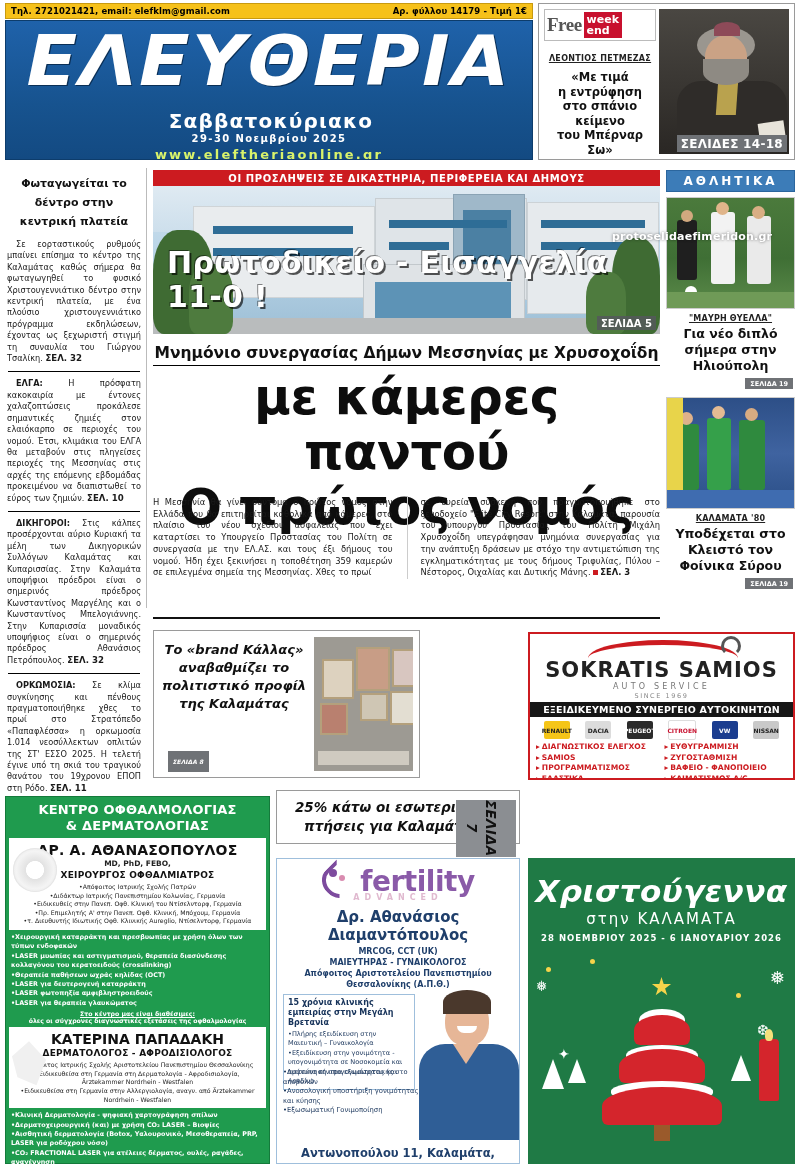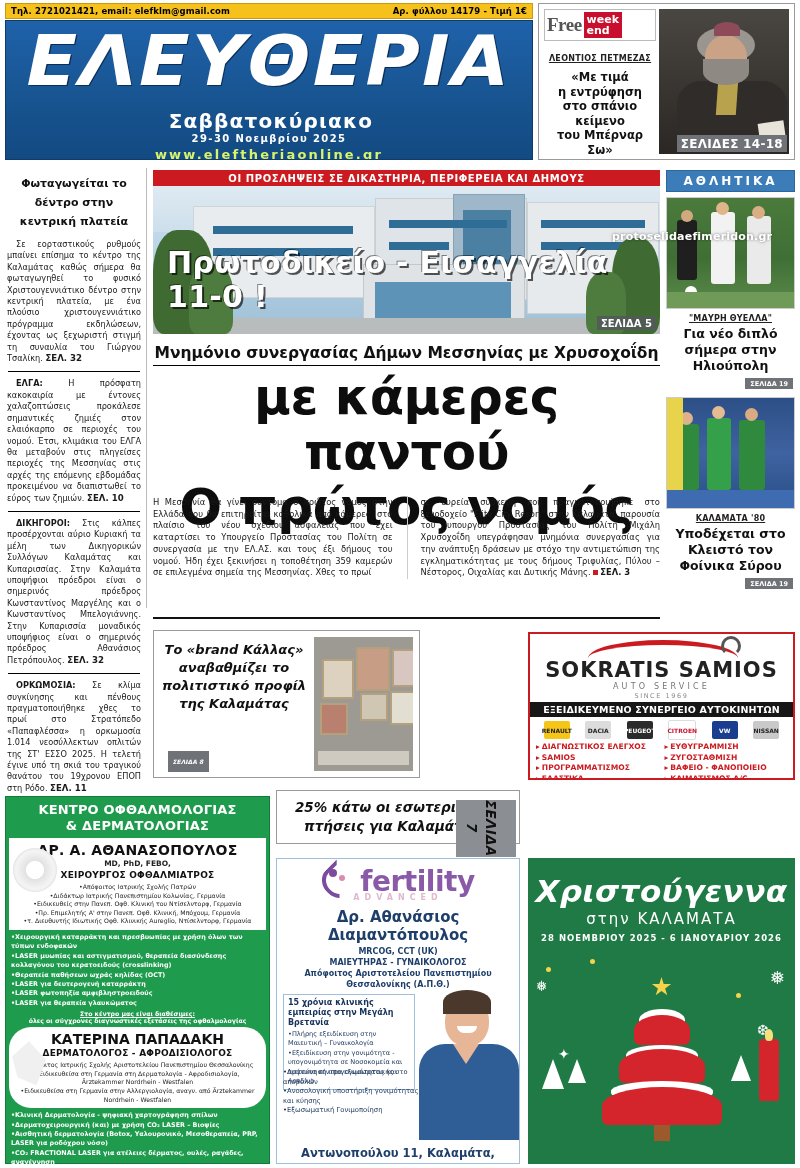--- a/index.html
+++ b/index.html
@@ -278,21 +278,21 @@
   .eye-bul div::before{content:"\2022 ";}
   .eye-iris{
     position:absolute;left:4px;top:10px;width:44px;height:44px;border-radius:50%;
     background:radial-gradient(circle,#fff 28%,#e2e2e2 30%,#f4f4f4 60%,#ddd 100%);
     box-shadow:0 0 0 1px #e6e6e6 inset;
   }
   .eye-list{margin-top:3px;font-size:6.4px;line-height:9.4px;color:#fff;font-weight:bold;padding:0 2px;}
   .eye-list div::before{content:"\2022 ";}
   .eye-note{text-align:center;font-size:6.2px;font-weight:bold;color:#fff;text-decoration:underline;margin-top:2px;}
   .eye-note2{text-align:center;font-size:6.2px;font-weight:bold;color:#fff;}
-  .derm-card{background:#fff;padding:4px 5px;margin-top:3px;position:relative;border-radius:22px;}
+  .derm-card{background:#fff;padding:4px 5px;margin-top:3px;position:relative;}
   .derm-name{text-align:center;font-size:14px;font-weight:bold;color:#111;}
   .derm-spec{text-align:center;font-size:9px;font-weight:bold;color:#111;margin-top:1px;letter-spacing:.2px;}
   .derm-bul{font-size:6.2px;line-height:8.6px;color:#222;text-align:center;margin-top:3px;}
   .derm-bul div::before{content:"\2022 ";}
   .derm-leaf{
     position:absolute;left:3px;top:14px;width:34px;height:44px;
     background:#f0f0f0;clip-path:polygon(50% 0,100% 42%,72% 100%,16% 82%,0 34%);
   }
 
   

